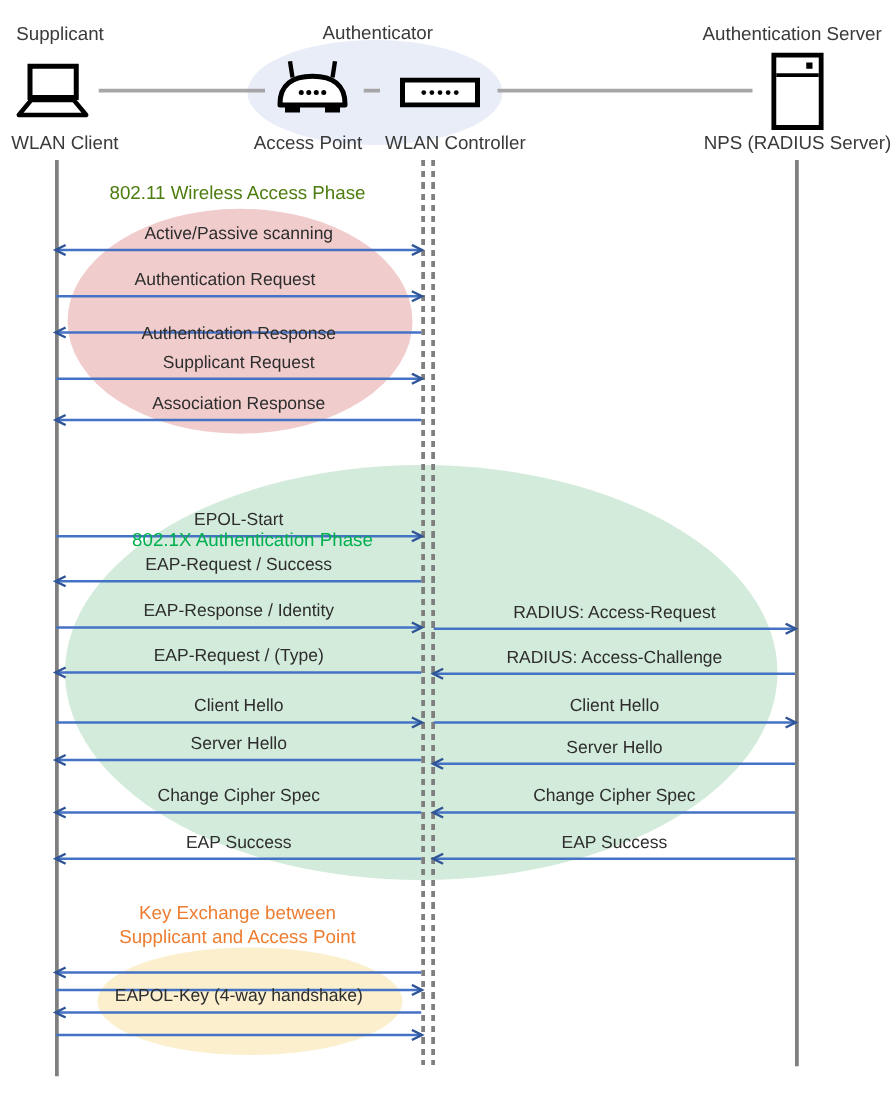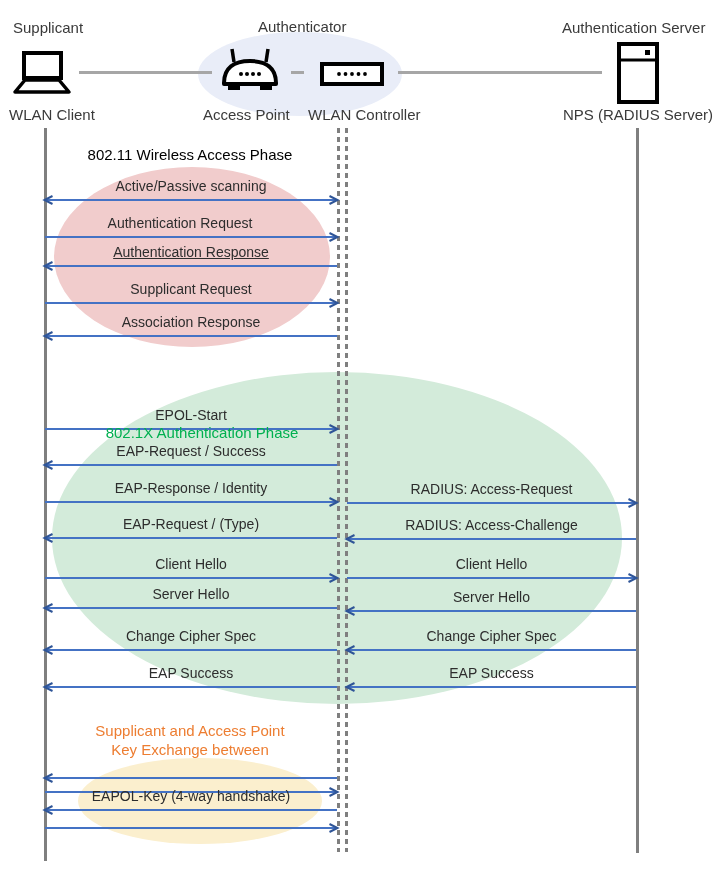--- a/index.html
+++ b/index.html
@@ -107,25 +107,25 @@
 
   <div class="abs lifeline ll-left" style="background: rgb(127, 127, 127);"></div>
   <div class="abs lifeline ll-dash" style="background: repeating-linear-gradient(rgb(127, 127, 127) 0px, rgb(127, 127, 127) 5px, transparent 5px, transparent 9px);"></div>
   <div class="abs lifeline ll-dash ll-dash2" style="background: repeating-linear-gradient(rgb(127, 127, 127) 0px, rgb(127, 127, 127) 5px, transparent 5px, transparent 9px);"></div>
   <div class="abs lifeline ll-right" style="background: rgb(127, 127, 127);"></div>
 
   <div class="abs phase-ellipse pe-wireless" style="background: rgb(241, 204, 204);"></div>
   <div class="abs phase-ellipse pe-dot1x" style="background: rgb(211, 235, 218);"></div>
   <div class="abs phase-ellipse pe-key" style="background: rgb(251, 239, 206);"></div>
 
-  <div class="abs phase-label pl-wireless" style="color: #000000; text-align: center;">802.11 Wireless Access Phase</div>
+  <div class="abs phase-label pl-wireless" style="color: #4d7c0f; text-align: center;">802.11 Wireless Access Phase</div>
   <div class="abs phase-label pl-dot1x" style="color: rgb(0, 176, 80); margin-top: 48px;">802.1X Authentication Phase</div>
   <div class="abs phase-label pl-key" style="color: rgb(237, 125, 49);">
+    <div>Key Exchange between</div>
     <div>Supplicant and Access Point</div>
-    <div>Key Exchange between</div>
   </div>
 
   <svg id="arrow-layer" width="713" height="875" viewBox="0 0 713 875">
     <defs>
       <marker id="head-end" markerWidth="12" markerHeight="12" refX="8.5" refY="5" orient="auto" markerUnits="userSpaceOnUse">
         <path d="M1 1 L9 5 L1 9" fill="none" stroke-width="2" class="head-path" stroke="#2F5597"></path>
       </marker>
       <marker id="head-start" markerWidth="12" markerHeight="12" refX="8.5" refY="5" orient="auto-start-reverse" markerUnits="userSpaceOnUse">
         <path d="M1 1 L9 5 L1 9" fill="none" stroke-width="2" class="head-path" stroke="#2F5597"></path>
       </marker>
@@ -151,21 +151,21 @@
       <line x1="636" y1="687" x2="347" y2="687" stroke="#4472C4" stroke-width="2" marker-end="url(#head-end)"></line>
       <line x1="337" y1="778" x2="45" y2="778" stroke="#4472C4" stroke-width="2" marker-end="url(#head-end)"></line>
       <line x1="45" y1="792" x2="337" y2="792" stroke="#4472C4" stroke-width="2" marker-end="url(#head-end)"></line>
       <line x1="337" y1="810" x2="45" y2="810" stroke="#4472C4" stroke-width="2" marker-end="url(#head-end)"></line>
       <line x1="45" y1="828" x2="337" y2="828" stroke="#4472C4" stroke-width="2" marker-end="url(#head-end)"></line>
     </svg>
 
   <div class="abs" id="message-labels">
       <div class="msg-label" style="left: 71px; top: 178px;">Active/Passive scanning</div>
       <div class="msg-label" style="left: 60px; top: 215px;">Authentication Request</div>
-      <div class="msg-label" style="left: 71px; top: 244px; text-decoration: underline;">Authentication Response</div>
+      <div class="msg-label" style="left: 71px; top: 258px;">Authentication Response</div>
       <div class="msg-label" style="left: 71px; top: 281px;">Supplicant Request</div>
       <div class="msg-label" style="left: 71px; top: 314px;">Association Response</div>
       <div class="msg-label" style="left: 71px; top: 407px;">EPOL-Start</div>
       <div class="msg-label" style="left: 71px; top: 443px;">EAP-Request / Success</div>
       <div class="msg-label" style="left: 71px; top: 480px;">EAP-Response / Identity</div>
       <div class="msg-label" style="left: 371.5px; top: 481px;">RADIUS: Access-Request</div>
       <div class="msg-label" style="left: 71px; top: 516px;">EAP-Request / (Type)</div>
       <div class="msg-label" style="left: 371.5px; top: 517px;">RADIUS: Access-Challenge</div>
       <div class="msg-label" style="left: 71px; top: 556px;">Client Hello</div>
       <div class="msg-label" style="left: 371.5px; top: 556px;">Client Hello</div>

